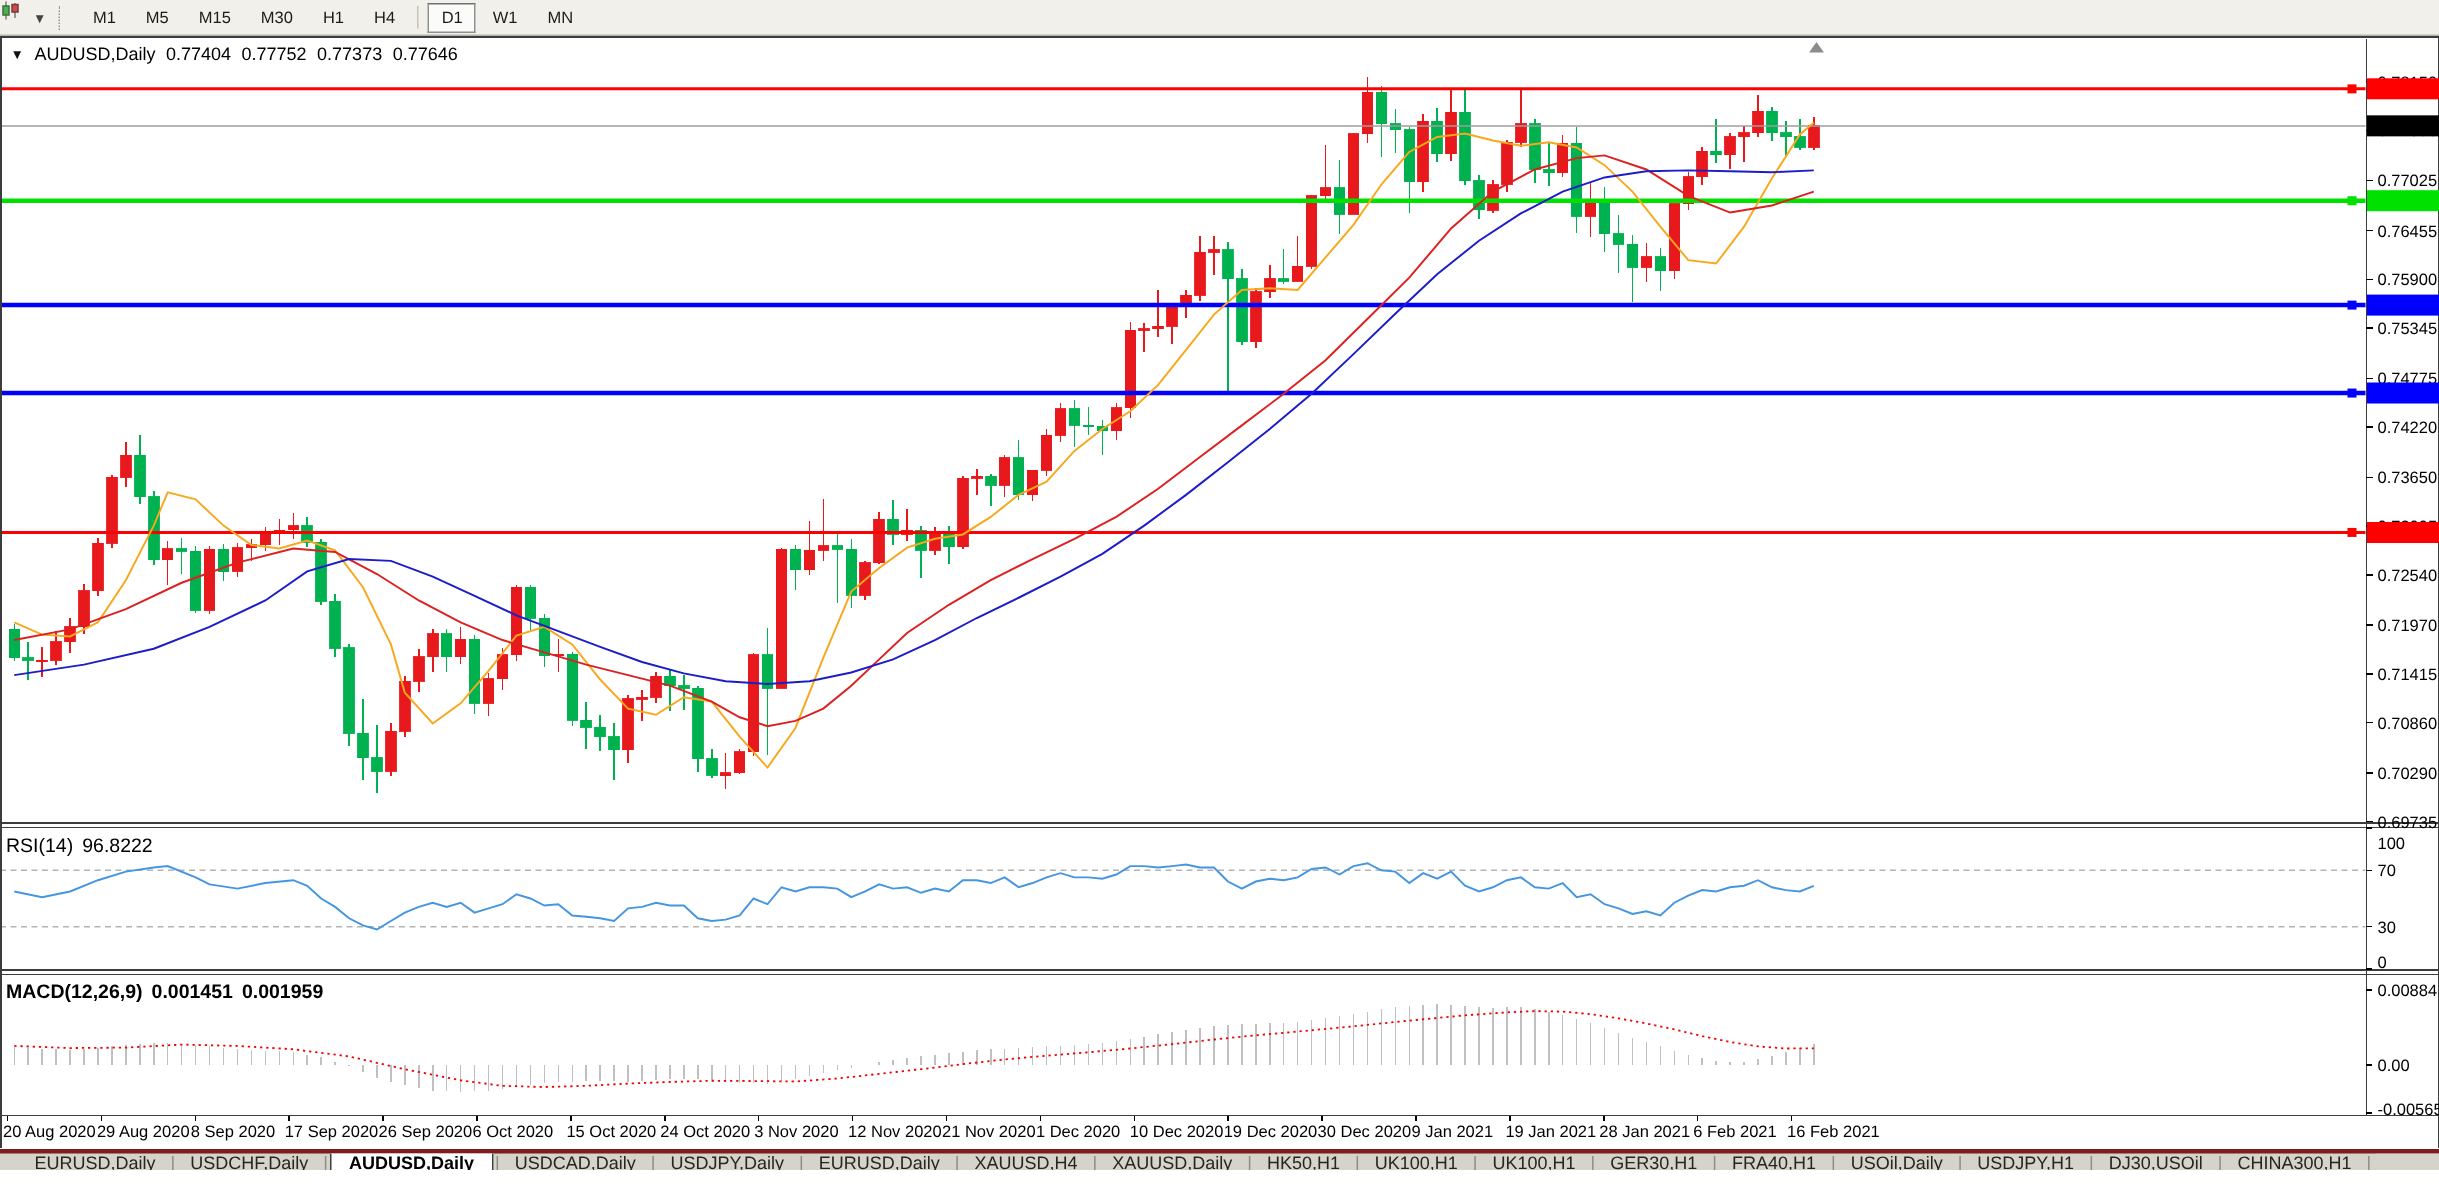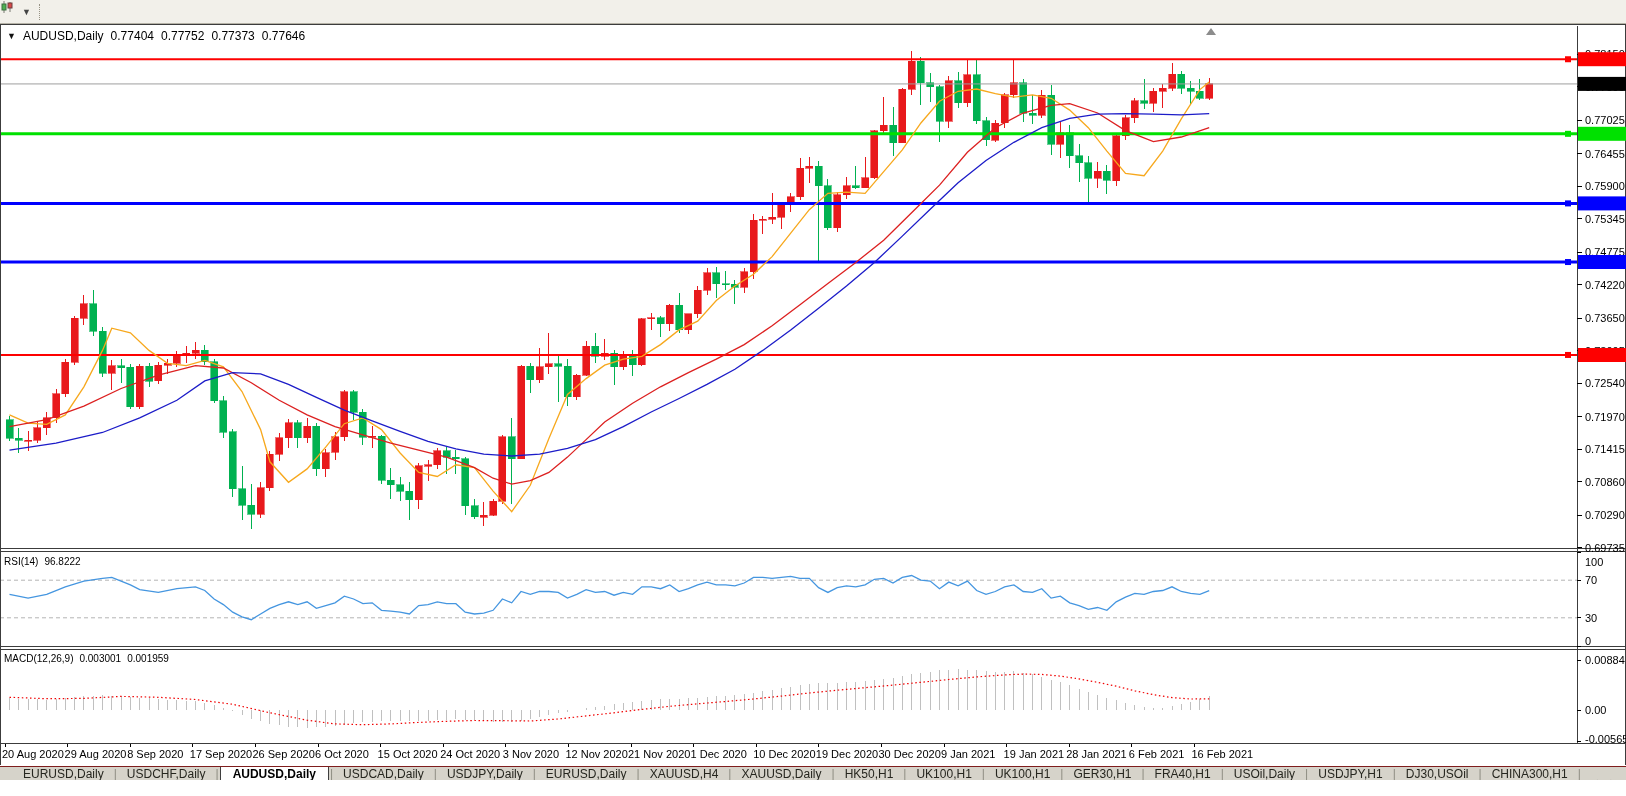--- a/index.html
+++ b/index.html
@@ -11,24 +11,24 @@
   .tb-icon{width:18px;height:16px;margin-left:4px;display:flex;align-items:center;justify-content:center;}
   .tb-caret{font-size:9px;color:#444;margin:0 2px 0 0;}
   .tb-grip{width:4px;height:16px;border-left:1px dotted #989385;margin:0 8px 0 6px;}
   .tf-btn{font-size:11px;color:#1b1b1b;padding:3px 8px;margin:0 1px;border:1px solid transparent;cursor:default;line-height:12px;}
   .tf-btn.active{background:#fbfbfa;border:1px solid #8f8f8f;border-top-color:#707070;}
   .tf-groupsep{width:1px;height:15px;background:#c6c2b6;margin:0 5px;}
   
   .ov{position:absolute;z-index:4;color:#000;pointer-events:none;white-space:nowrap;}
   .chart-title{top:29px;left:7px;font-size:12px;display:flex;gap:7px;align-items:center;}
   .chart-title .tri{font-size:9px;color:#111;pointer-events:auto;}
-  .ind-label{font-size:10px;display:flex;gap:6px;}
+  .ind-label{font-size:13px;display:flex;gap:6px;}
   
   .tabbar{position:absolute;left:0;top:766px;width:1626px;height:14px;background:#d6d3ca;
-          border-top:1px solid #7f1d1d;display:flex;align-items:center;z-index:5;
+          border-top:3px solid #7f1d1d;display:flex;align-items:center;z-index:5;
           overflow:hidden;padding-left:14px;box-sizing:border-box;}
   .tab{font-size:12px;color:#26261f;padding:4px 9px;white-space:nowrap;cursor:default;}
   .tab.active{background:#fff;border:1px solid #3f3f3f;font-weight:bold;padding:3px 12px;color:#000;}
   .tab-sep{color:#8f8d83;font-size:12px;padding:0 1px;}
   .tab-arrows{position:absolute;right:0;top:0;height:30px;display:flex;align-items:center;
               gap:10px;padding:0 8px 0 6px;background:#d6d3ca;z-index:6;}
   .tab-arrow{font-size:9px;color:#3c3c3c;cursor:default;}
   svg{position:absolute;top:0;left:0;z-index:1;}
 </style>
 </head>
@@ -38,20 +38,32 @@
   <div class="tb-icon">
     <svg width="14" height="14" viewBox="0 0 14 14">
       <line x1="4" y1="1" x2="4" y2="13" stroke="#7a7a72" stroke-width="1"></line>
       <rect x="2" y="4" width="4" height="6" fill="#4caf50" stroke="#3c6e40"></rect>
       <line x1="10" y1="2" x2="10" y2="12" stroke="#7a7a72" stroke-width="1"></line>
       <rect x="8" y="3" width="4" height="5" fill="#d84848" stroke="#6e3c3c"></rect>
     </svg>
   </div>
   <div class="tb-caret">▼</div>
   <div class="tb-grip"></div>
+  <div id="tf-buttons" style="display:flex;align-items:center;">
+      <div class="tf-btn">M1</div>
+      <div class="tf-btn">M5</div>
+      <div class="tf-btn">M15</div>
+      <div class="tf-btn">M30</div>
+      <div class="tf-btn">H1</div>
+      <div class="tf-btn">H4</div>
+      <div class="tf-groupsep"></div>
+      <div class="tf-btn active">D1</div>
+      <div class="tf-btn">W1</div>
+      <div class="tf-btn">MN</div>
+    </div>
 </div>
 
 <svg id="chart-svg" width="1626" height="766">
     <rect x="0" y="24" width="1626" height="741" fill="#ffffff"></rect>
     <rect x="0" y="26" width="1577" height="717" fill="#ffffff"></rect>
     <line x1="0" x2="1577" y1="580.2" y2="580.2" stroke="#b4b4b4" stroke-width="1" stroke-dasharray="4 3"></line>
     <line x1="0" x2="1577" y1="617.8" y2="617.8" stroke="#b4b4b4" stroke-width="1" stroke-dasharray="4 3"></line>
     <g stroke="#c0c0c0" shape-rendering="crispEdges">
       <line x1="9.5" x2="9.5" y1="710" y2="698.1"></line>
       <line x1="18.8" x2="18.8" y1="710" y2="698.5"></line>
@@ -593,23 +605,23 @@
   <span>0.77752</span>
   <span>0.77373</span>
   <span>0.77646</span>
 </div>
 
 <div class="ov ind-label" style="top:556px;left:4px;">
   <span>RSI(14)</span>
   <span>96.8222</span>
 </div>
 
-<div class="ov ind-label" style="top:653px;left:4px;">
+<div class="ov ind-label" style="top:653px;left:4px;font-weight:bold;">
   <span>MACD(12,26,9)</span>
-  <span>0.003001</span>
+  <span>0.001451</span>
   <span>0.001959</span>
 </div>
 
 <div class="tabbar">
   <div id="tabs-row" style="display:flex;align-items:center;">
       <div class="tab">EURUSD,Daily</div>
       <span class="tab-sep">|</span>
       <div class="tab">USDCHF,Daily</div>
       <span class="tab-sep">|</span>
       <div class="tab active">AUDUSD,Daily</div>

